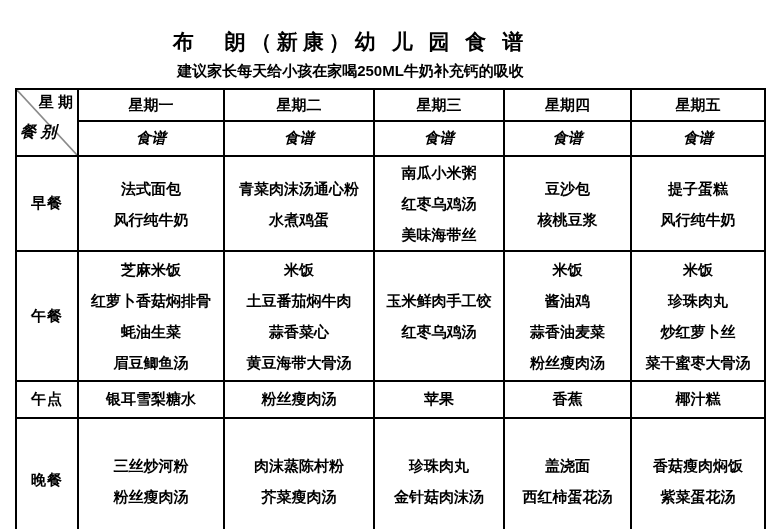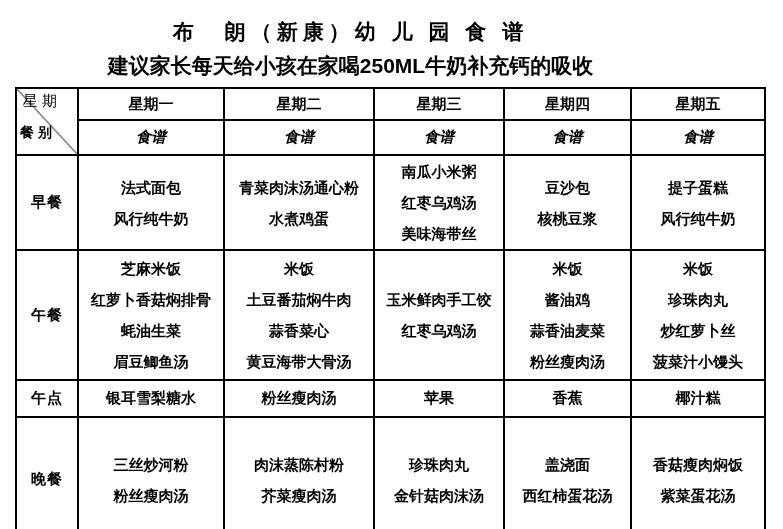--- a/index.html
+++ b/index.html
@@ -2,34 +2,34 @@
 <html><head>
 <meta charset="utf-8">
 <style>
   html,body{margin:0;padding:0;background:#ffffff;}
   body{
     width:783px;height:529px;
     font-family:"Liberation Sans","DejaVu Sans",sans-serif;
     color:#000;
     overflow:hidden;
   }
-  .page{width:701px;height:529px;box-sizing:border-box;padding-top:14px;}
+  .page{width:701px;height:529px;box-sizing:border-box;padding-top:24px;}
   .title{
     text-align:center;
     font-size:21px;
     font-weight:bold;
     letter-spacing:5px;
     margin:4px 0 6px 0;
   }
   .subtitle-row{
     display:flex;
     justify-content:center;
     align-items:baseline;
     gap:48px;
-    font-size:21px;
+    font-size:15px;
     font-weight:bold;
     margin-bottom:7px;
     white-space:nowrap;
   }
   table.menu{
     border-collapse:collapse;
     table-layout:fixed;
     margin-left:15px;
     width:749px;
   }
@@ -51,26 +51,26 @@
   tr.r-head2{height:35px;font-style:italic;}
   tr.r-breakfast{height:89px;}
   tr.r-lunch{height:130px;}
   tr.r-snack{height:37px;}
   tr.r-dinner{height:125px;}
   td.day-header,td.menu-header{font-size:16px;margin-top:31px;}
   td.meal-label{font-size:16px;letter-spacing:1px;}
   td.corner{position:relative;overflow:hidden;}
   .corner-diag{position:absolute;left:0;top:0;width:100%;height:100%;}
   .corner-top{
-    position:absolute;top:3px;right:20px;
-    font-size:15px;font-weight:normal;white-space:pre;
+    position:absolute;top:3px;right:4px;
+    font-size:15px;font-weight:bold;white-space:pre;
   }
   .corner-bottom{
     position:absolute;bottom:12px;left:3px;
-    font-size:14px;font-weight:bold;white-space:pre;
+    font-size:16px;font-weight:bold;white-space:pre;font-style:italic;
   }
   .dish{line-height:31px;white-space:nowrap;}
   td.snack-cell .dish{line-height:normal;}
 </style>
 </head>
 <body>
 
 <div class="page">
 
   <div class="title">布　朗（新康）幼 儿 园 食 谱</div>
@@ -159,21 +159,21 @@
       <td>
             <div class="dish">米饭</div>
             <div class="dish">酱油鸡</div>
             <div class="dish">蒜香油麦菜</div>
             <div class="dish">粉丝瘦肉汤</div>
           </td>
       <td>
             <div class="dish">米饭</div>
             <div class="dish">珍珠肉丸</div>
             <div class="dish">炒红萝卜丝</div>
-            <div class="dish">菠菜汁小馒头</div>
+            <div class="dish">菜干蜜枣大骨汤</div>
           </td>
     </tr>
 
     <tr class="r-snack">
       <td class="meal-label">午点</td>
       <td class="snack-cell">
             <div class="dish">银耳雪梨糖水</div>
           </td>
       <td class="snack-cell">
             <div class="dish">粉丝瘦肉汤</div>

